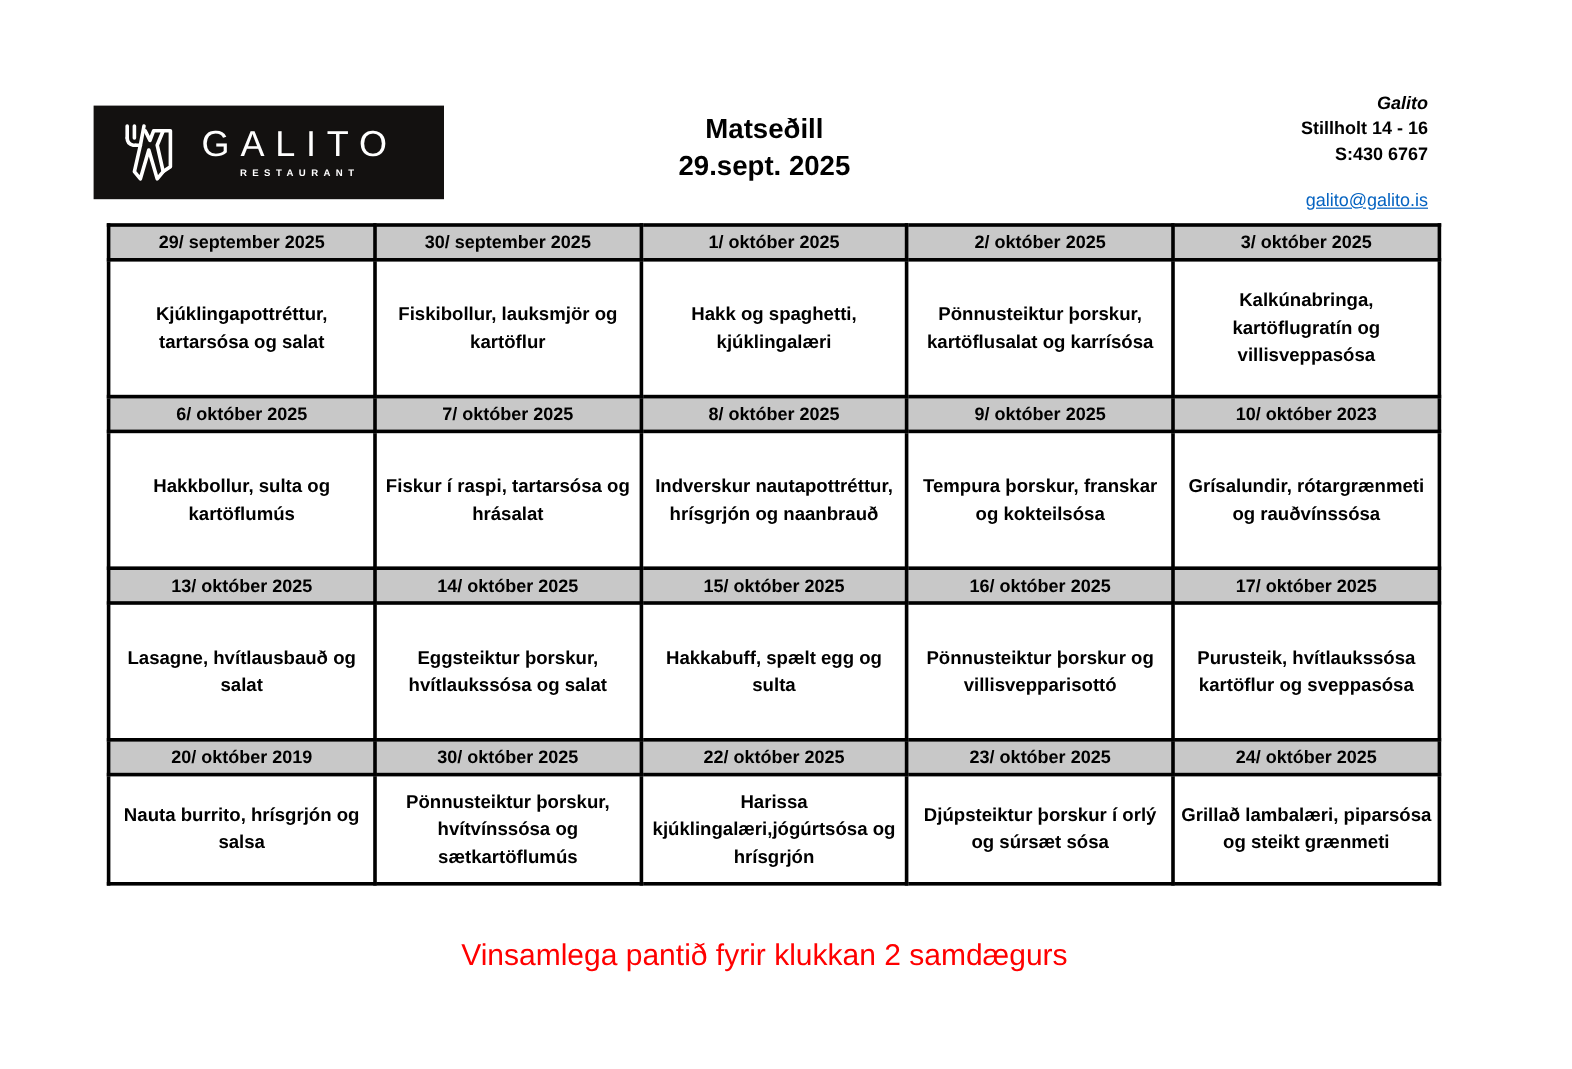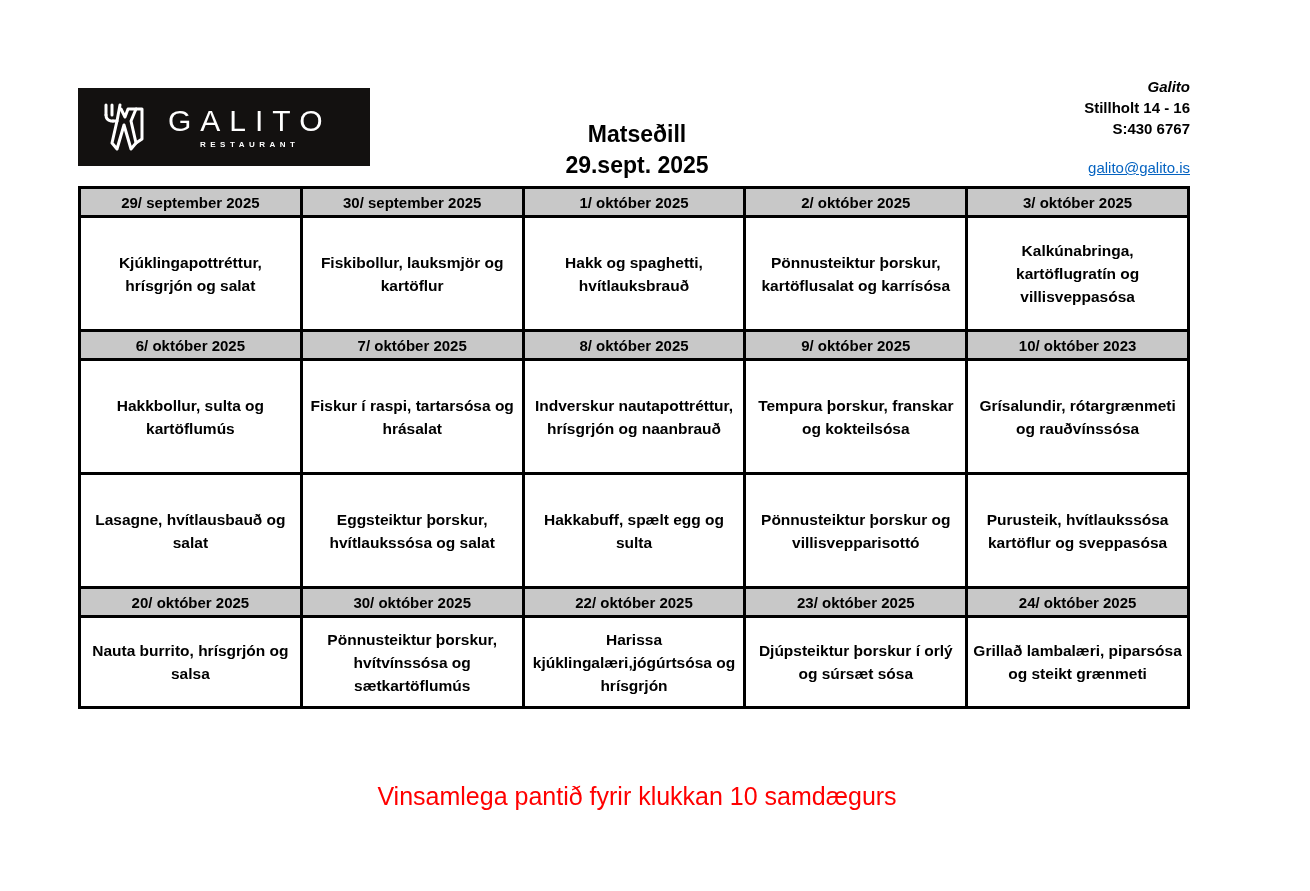--- a/index.html
+++ b/index.html
@@ -26,36 +26,36 @@
   .logo-text{display:flex;flex-direction:column;}
   .logo-brand{
     color:#fff;font-size:30px;font-weight:400;letter-spacing:9px;line-height:30px;
   }
   .logo-tagline{
     color:#fff;font-size:8px;font-weight:700;letter-spacing:4.5px;margin-top:4px;text-align:center;
   }
 
   .title-block{
     position:absolute;left:0;top:92px;width:1274px;text-align:center;
-    font-size:23px;font-weight:700;line-height:31px;margin-top:27px;
+    font-size:23px;font-weight:700;line-height:31px;
   }
 
   .contact{
     position:absolute;top:76px;right:120px;text-align:right;
     font-size:15px;font-weight:700;line-height:21px;
   }
   .contact-name{font-style:italic;}
   .contact-email{
     display:inline-block;margin-top:18px;color:var(--link-text);
     text-decoration:underline;font-weight:400;
   }
 
   
   table.menu{
-    position:absolute;left:78px;top:186px;width:1112px;
+    position:absolute;left:89px;top:186px;width:1112px;
     border-collapse:collapse;table-layout:fixed;
   }
   table.menu td{
     border:3px solid var(--table-border);
     text-align:center;vertical-align:middle;
     width:20%;
   }
   td.date-cell{
     background:var(--header-cell-bg);
     height:29px;font-size:15px;font-weight:700;
@@ -104,57 +104,64 @@
 <table class="menu">
   <tbody>
     <tr class="row-date">
       <td class="date-cell">29/ september 2025</td>
       <td class="date-cell">30/ september 2025</td>
       <td class="date-cell">1/ október 2025</td>
       <td class="date-cell">2/ október 2025</td>
       <td class="date-cell">3/ október 2025</td>
     </tr>
     <tr class="row-dish">
-      <td class="dish-cell">Kjúklingapottréttur, hrísgrjón og salat</td>
+      <td class="dish-cell">Kjúklingapottréttur, tartarsósa og salat</td>
       <td class="dish-cell">Fiskibollur, lauksmjör og kartöflur</td>
-      <td class="dish-cell">Hakk og spaghetti, hvítlauksbrauð</td>
+      <td class="dish-cell">Hakk og spaghetti, kjúklingalæri</td>
       <td class="dish-cell">Pönnusteiktur þorskur, kartöflusalat og karrísósa</td>
       <td class="dish-cell">Kalkúnabringa, kartöflugratín og villisveppasósa</td>
     </tr>
     <tr class="row-date">
       <td class="date-cell">6/ október 2025</td>
       <td class="date-cell">7/ október 2025</td>
       <td class="date-cell">8/ október 2025</td>
       <td class="date-cell">9/ október 2025</td>
       <td class="date-cell">10/ október 2023</td>
     </tr>
     <tr class="row-dish">
       <td class="dish-cell">Hakkbollur, sulta og kartöflumús</td>
       <td class="dish-cell">Fiskur í raspi, tartarsósa og hrásalat</td>
       <td class="dish-cell">Indverskur nautapottréttur, hrísgrjón og naanbrauð</td>
       <td class="dish-cell">Tempura þorskur, franskar og kokteilsósa</td>
       <td class="dish-cell">Grísalundir, rótargrænmeti og rauðvínssósa</td>
     </tr>
+    <tr class="row-date">
+      <td class="date-cell">13/ október 2025</td>
+      <td class="date-cell">14/ október 2025</td>
+      <td class="date-cell">15/ október 2025</td>
+      <td class="date-cell">16/ október 2025</td>
+      <td class="date-cell">17/ október 2025</td>
+    </tr>
     <tr class="row-dish">
       <td class="dish-cell">Lasagne, hvítlausbauð og salat</td>
       <td class="dish-cell">Eggsteiktur þorskur, hvítlaukssósa og salat</td>
       <td class="dish-cell">Hakkabuff, spælt egg og sulta</td>
       <td class="dish-cell">Pönnusteiktur þorskur og villisvepparisottó</td>
       <td class="dish-cell">Purusteik, hvítlaukssósa kartöflur og sveppasósa</td>
     </tr>
     <tr class="row-date">
-      <td class="date-cell">20/ október 2025</td>
+      <td class="date-cell">20/ október 2019</td>
       <td class="date-cell">30/ október 2025</td>
       <td class="date-cell">22/ október 2025</td>
       <td class="date-cell">23/ október 2025</td>
       <td class="date-cell">24/ október 2025</td>
     </tr>
     <tr class="row-dish last">
       <td class="dish-cell">Nauta burrito, hrísgrjón og salsa</td>
       <td class="dish-cell">Pönnusteiktur þorskur, hvítvínssósa og sætkartöflumús</td>
       <td class="dish-cell">Harissa kjúklingalæri,jógúrtsósa og hrísgrjón</td>
       <td class="dish-cell">Djúpsteiktur þorskur í orlý og súrsæt sósa</td>
       <td class="dish-cell">Grillað lambalæri, piparsósa og steikt grænmeti</td>
     </tr>
   </tbody>
 </table>
 
-<div class="note">Vinsamlega pantið fyrir klukkan 10 samdægurs</div>
+<div class="note">Vinsamlega pantið fyrir klukkan 2 samdægurs</div>
 
 </body></html>

